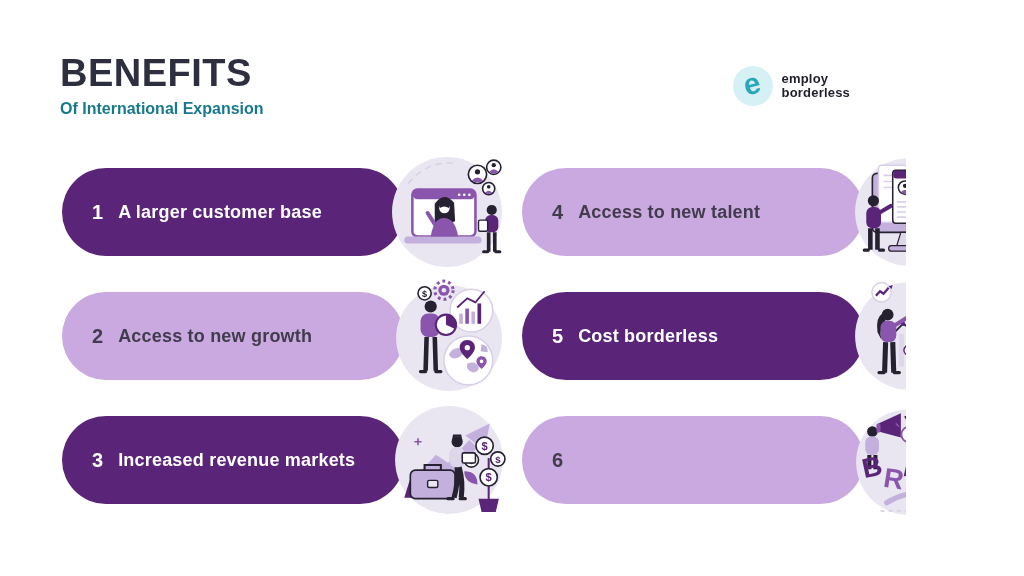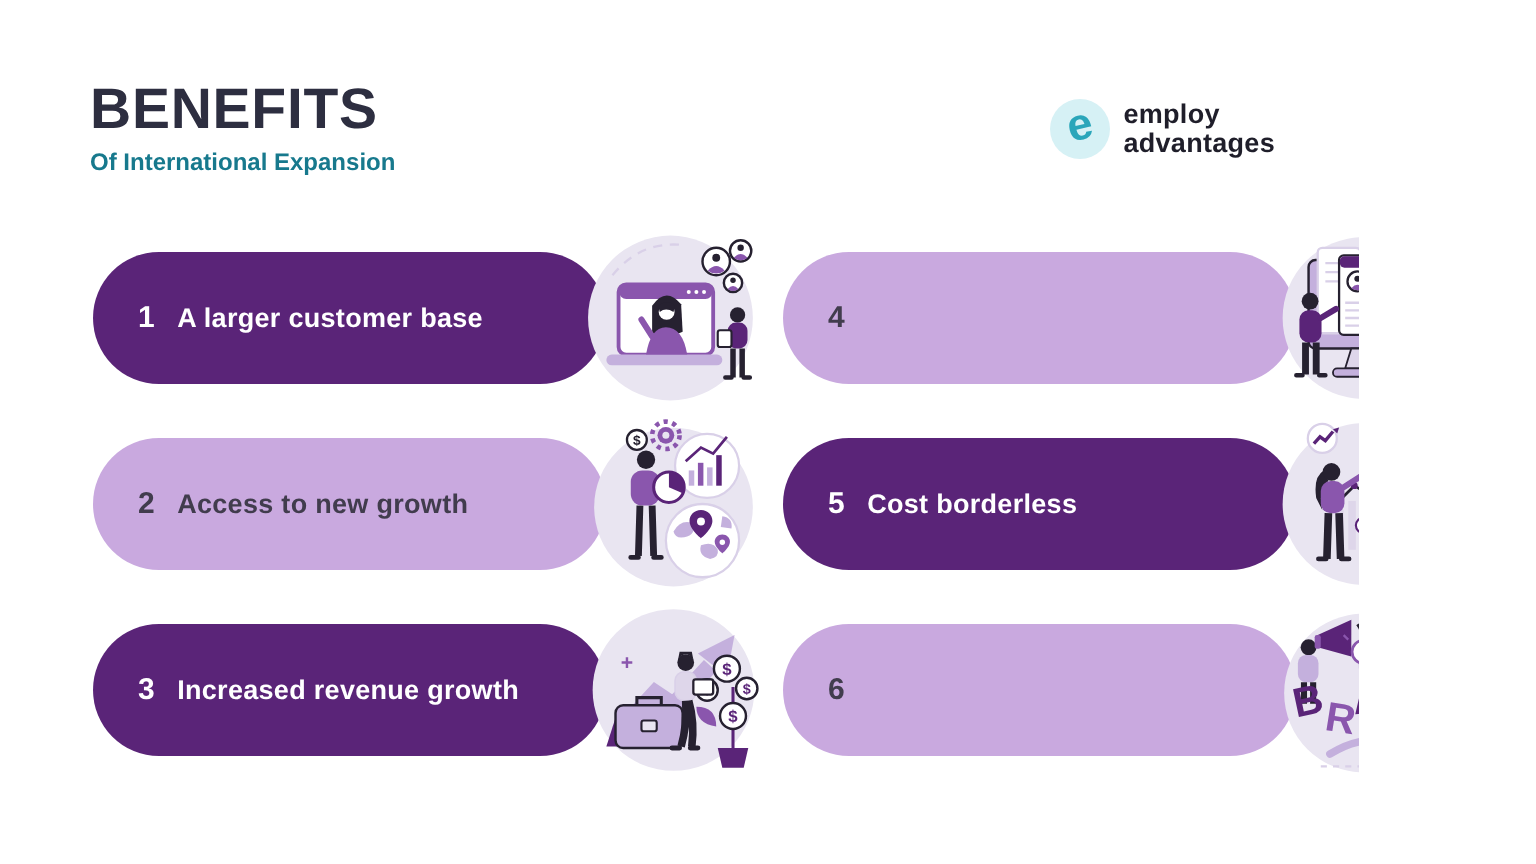--- a/index.html
+++ b/index.html
@@ -16,21 +16,21 @@
   .canvas{position:relative;width:906px;height:576px;background:var(--page-bg);overflow:hidden}
 
   .header{position:absolute;left:60px;top:52px;right:56px;display:flex;justify-content:space-between;align-items:flex-start}
   .title{margin:0;font-size:38px;font-weight:800;letter-spacing:.5px;color:var(--title)}
   .subtitle{margin:5px 0 0;font-size:16px;font-weight:700;color:var(--subtitle)}
   .logo{display:flex;align-items:center;gap:9px;margin-top:14px}
   .logo-mark{width:40px;height:40px;border-radius:50%;background:var(--logo-mark-bg);
     display:flex;align-items:center;justify-content:center;color:var(--logo-mark);
     font-size:30px;font-weight:800}
   .logo-mark span{display:inline-block;transform:rotate(-14deg) translateY(-2px)}
-  .logo-text{display:flex;flex-direction:column;font-size:18px;font-weight:700;
+  .logo-text{display:flex;flex-direction:column;font-size:13px;font-weight:700;
     color:var(--logo-text);line-height:1.08;letter-spacing:.2px}
 
   .grid{position:absolute;left:62px;top:150px;display:grid;
     grid-template-columns:460px 460px;grid-template-rows:repeat(3,124px);grid-auto-flow:column}
   .benefit{position:relative}
   .pill{position:absolute;left:0;top:18px;width:342px;height:88px;border-radius:44px;
     display:flex;align-items:center;padding-left:30px;gap:15px}
   .pill.dark{background:var(--pill-dark);color:var(--text-on-dark)}
   .pill.light{background:var(--pill-light);color:var(--text-on-light)}
   .num{font-size:20px;font-weight:800}
@@ -58,21 +58,21 @@
     <div>
       <h1 class="title">BENEFITS</h1>
       <h2 class="subtitle">Of International Expansion</h2>
     </div>
     <div class="logo">
       <div class="logo-mark">
           <span>e</span>
         </div>
       <div class="logo-text">
         <span>employ</span>
-        <span>advantages</span>
+        <span>borderless</span>
       </div>
     </div>
   </div>
 
   <div class="grid">
 
     <div class="benefit">
       <div class="pill dark">
         <span class="num">1</span>
         <span class="label">A larger customer base</span>
@@ -161,21 +161,21 @@
             <path class="n s-ink" stroke-width="4.5" d="M36 59 l-1 33 M44 59 l1 33"></path>
             <path class="n s-ink" stroke-width="3.2" stroke-linecap="round" d="M35 93 h-5 M45 93 h5"></path>
           </g>
         </svg>
       </div>
     </div>
 
     <div class="benefit">
       <div class="pill dark">
         <span class="num">3</span>
-        <span class="label">Increased revenue growth</span>
+        <span class="label">Increased revenue markets</span>
       </div>
       <div class="illu">
         <svg viewBox="0 0 116 116">
           <circle class="f-bg" cx="58" cy="58" r="53"></circle>
           <g>
             <path class="n" stroke="#c4b0dd" stroke-width="11" d="M22 86 L46 60 L58 68 L82 42"></path>
             <path fill="#c4b0dd" d="M74 34 L98 22 L93 49 Z"></path>
           </g>
           <g>
             <path class="n s-deep" stroke-width="2" d="M97 98 V56"></path>
@@ -205,20 +205,21 @@
             <path class="n s-ink" stroke-width="3.2" stroke-linecap="round" d="M62 96 h-5 M69 96 h5"></path>
           </g>
           <path class="n s-mid" stroke-width="1.6" d="M24 40 h7 M27.5 36.5 v7"></path>
         </svg>
       </div>
     </div>
 
     <div class="benefit">
       <div class="pill light">
         <span class="num">4</span>
+        <span class="label">Access to new talent</span>
       </div>
       <div class="illu">
         <svg viewBox="0 0 116 116">
           <circle class="f-bg" cx="58" cy="58" r="53"></circle>
           <g>
             <rect x="22" y="20" width="74" height="58" rx="4.5" class="f-light s-ink" stroke-width="1.6"></rect>
             <path class="f-pale s-ink" stroke-width="1.2" d="M50 78 h18 l4 13 h-26 Z"></path>
             <rect x="38" y="91" width="42" height="5.5" rx="2.7" class="f-light s-ink" stroke-width="1.2"></rect>
           </g>
           <g>

